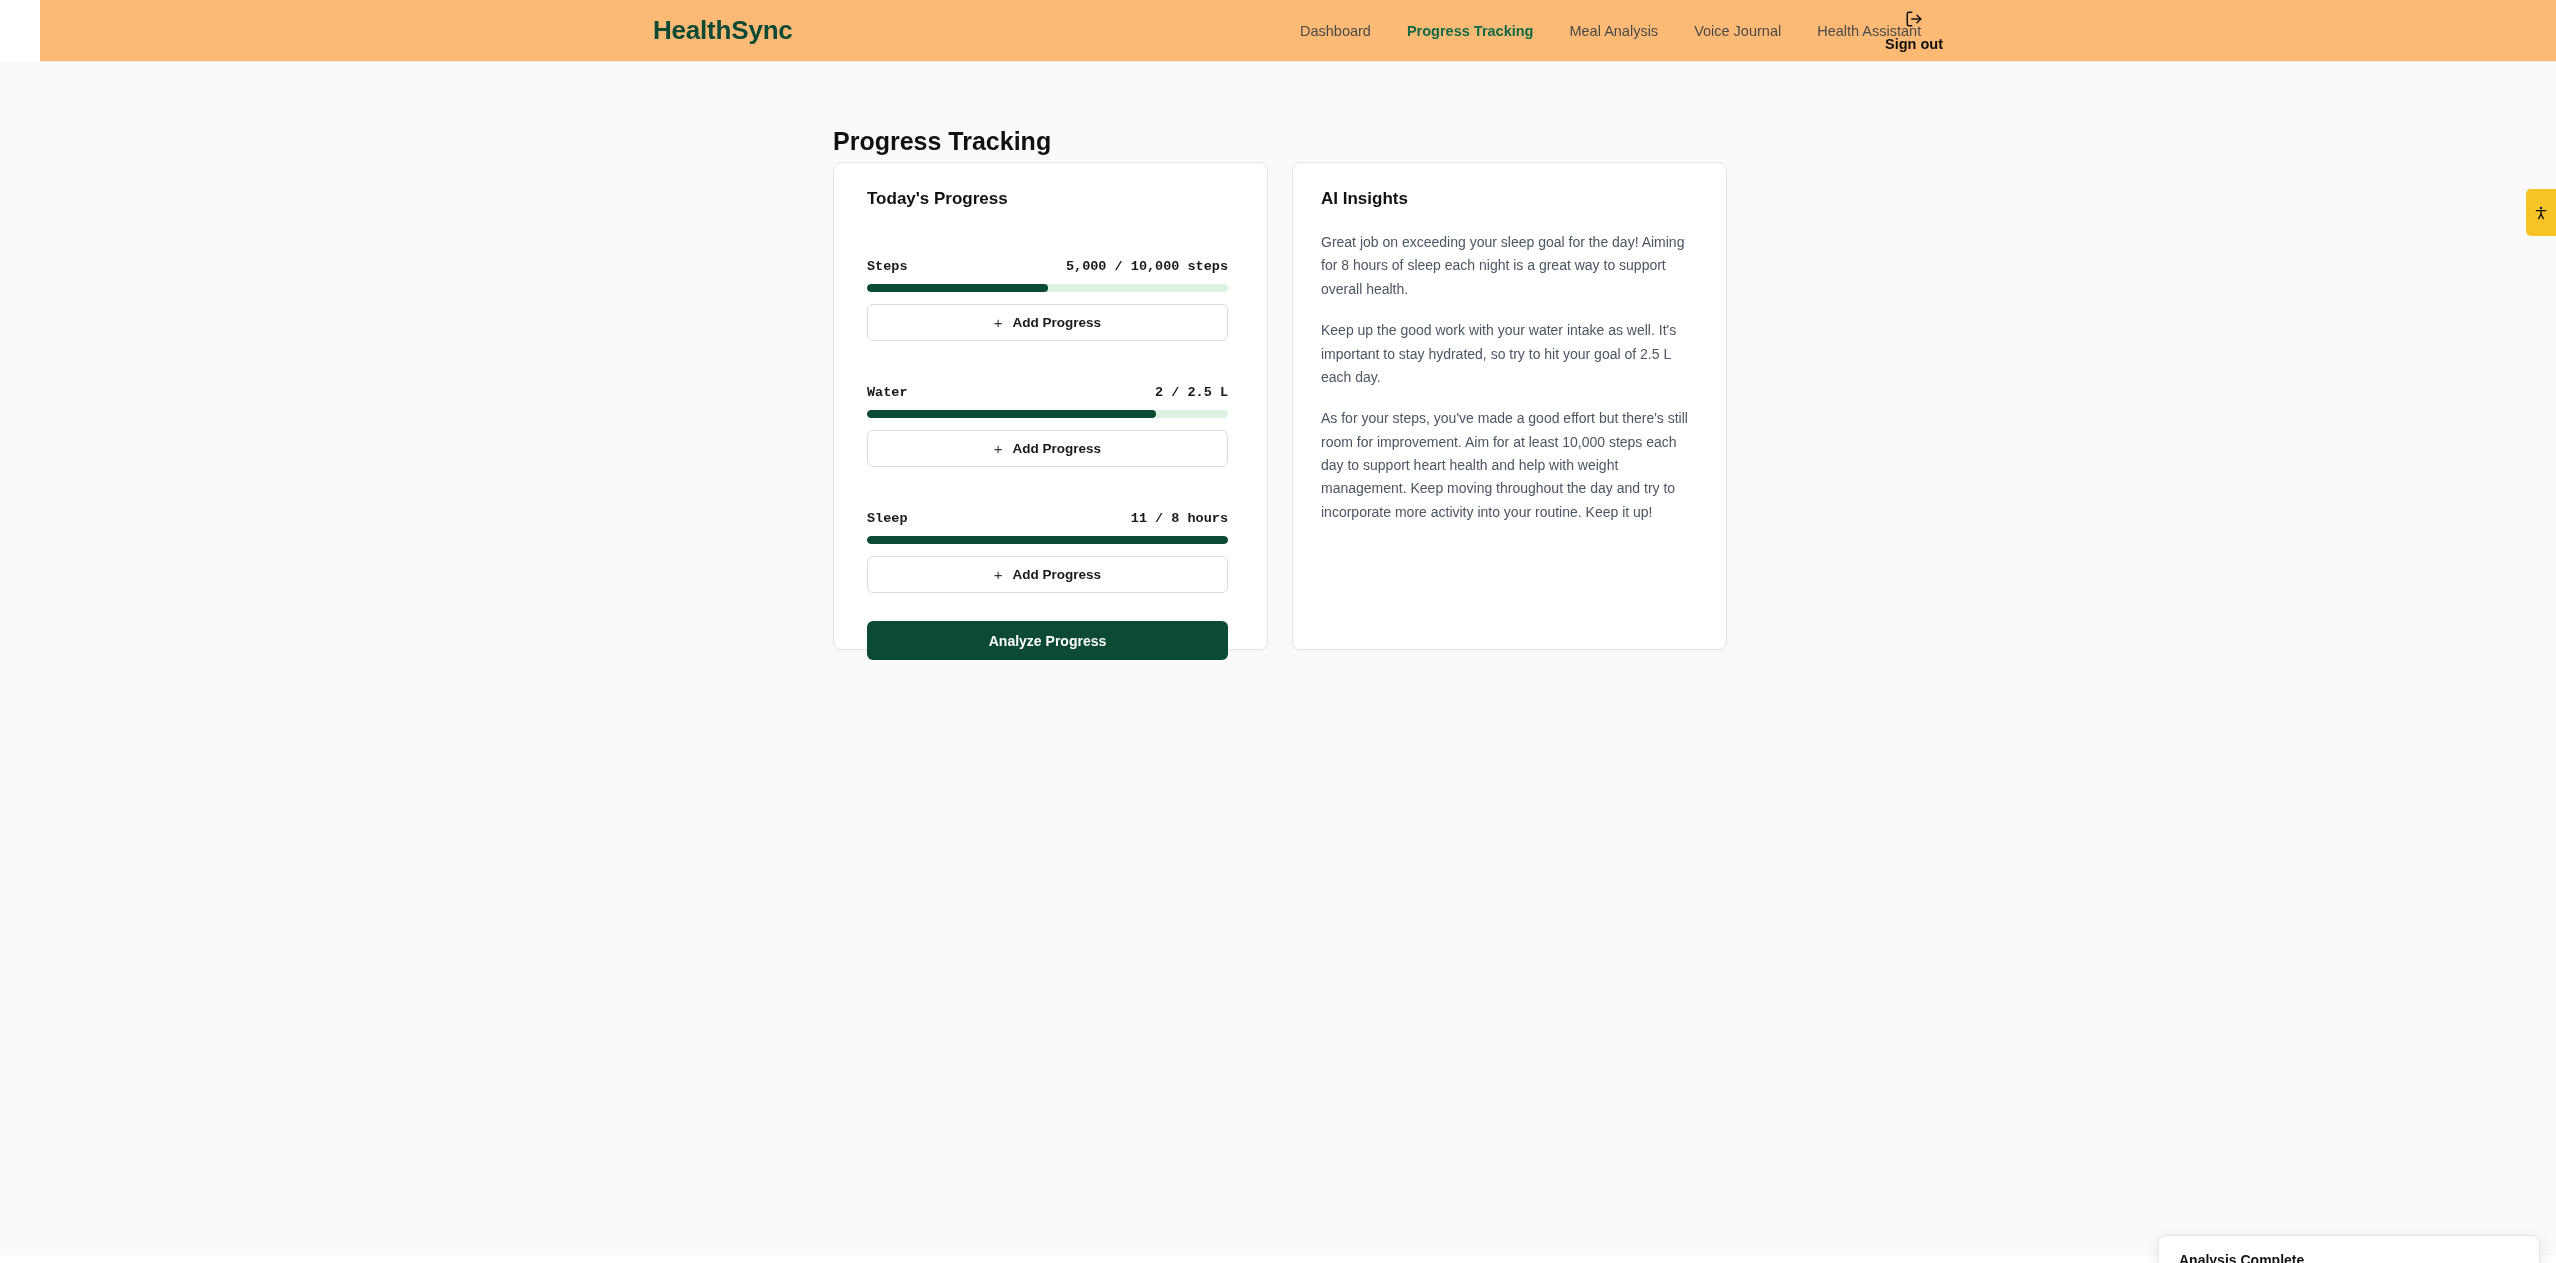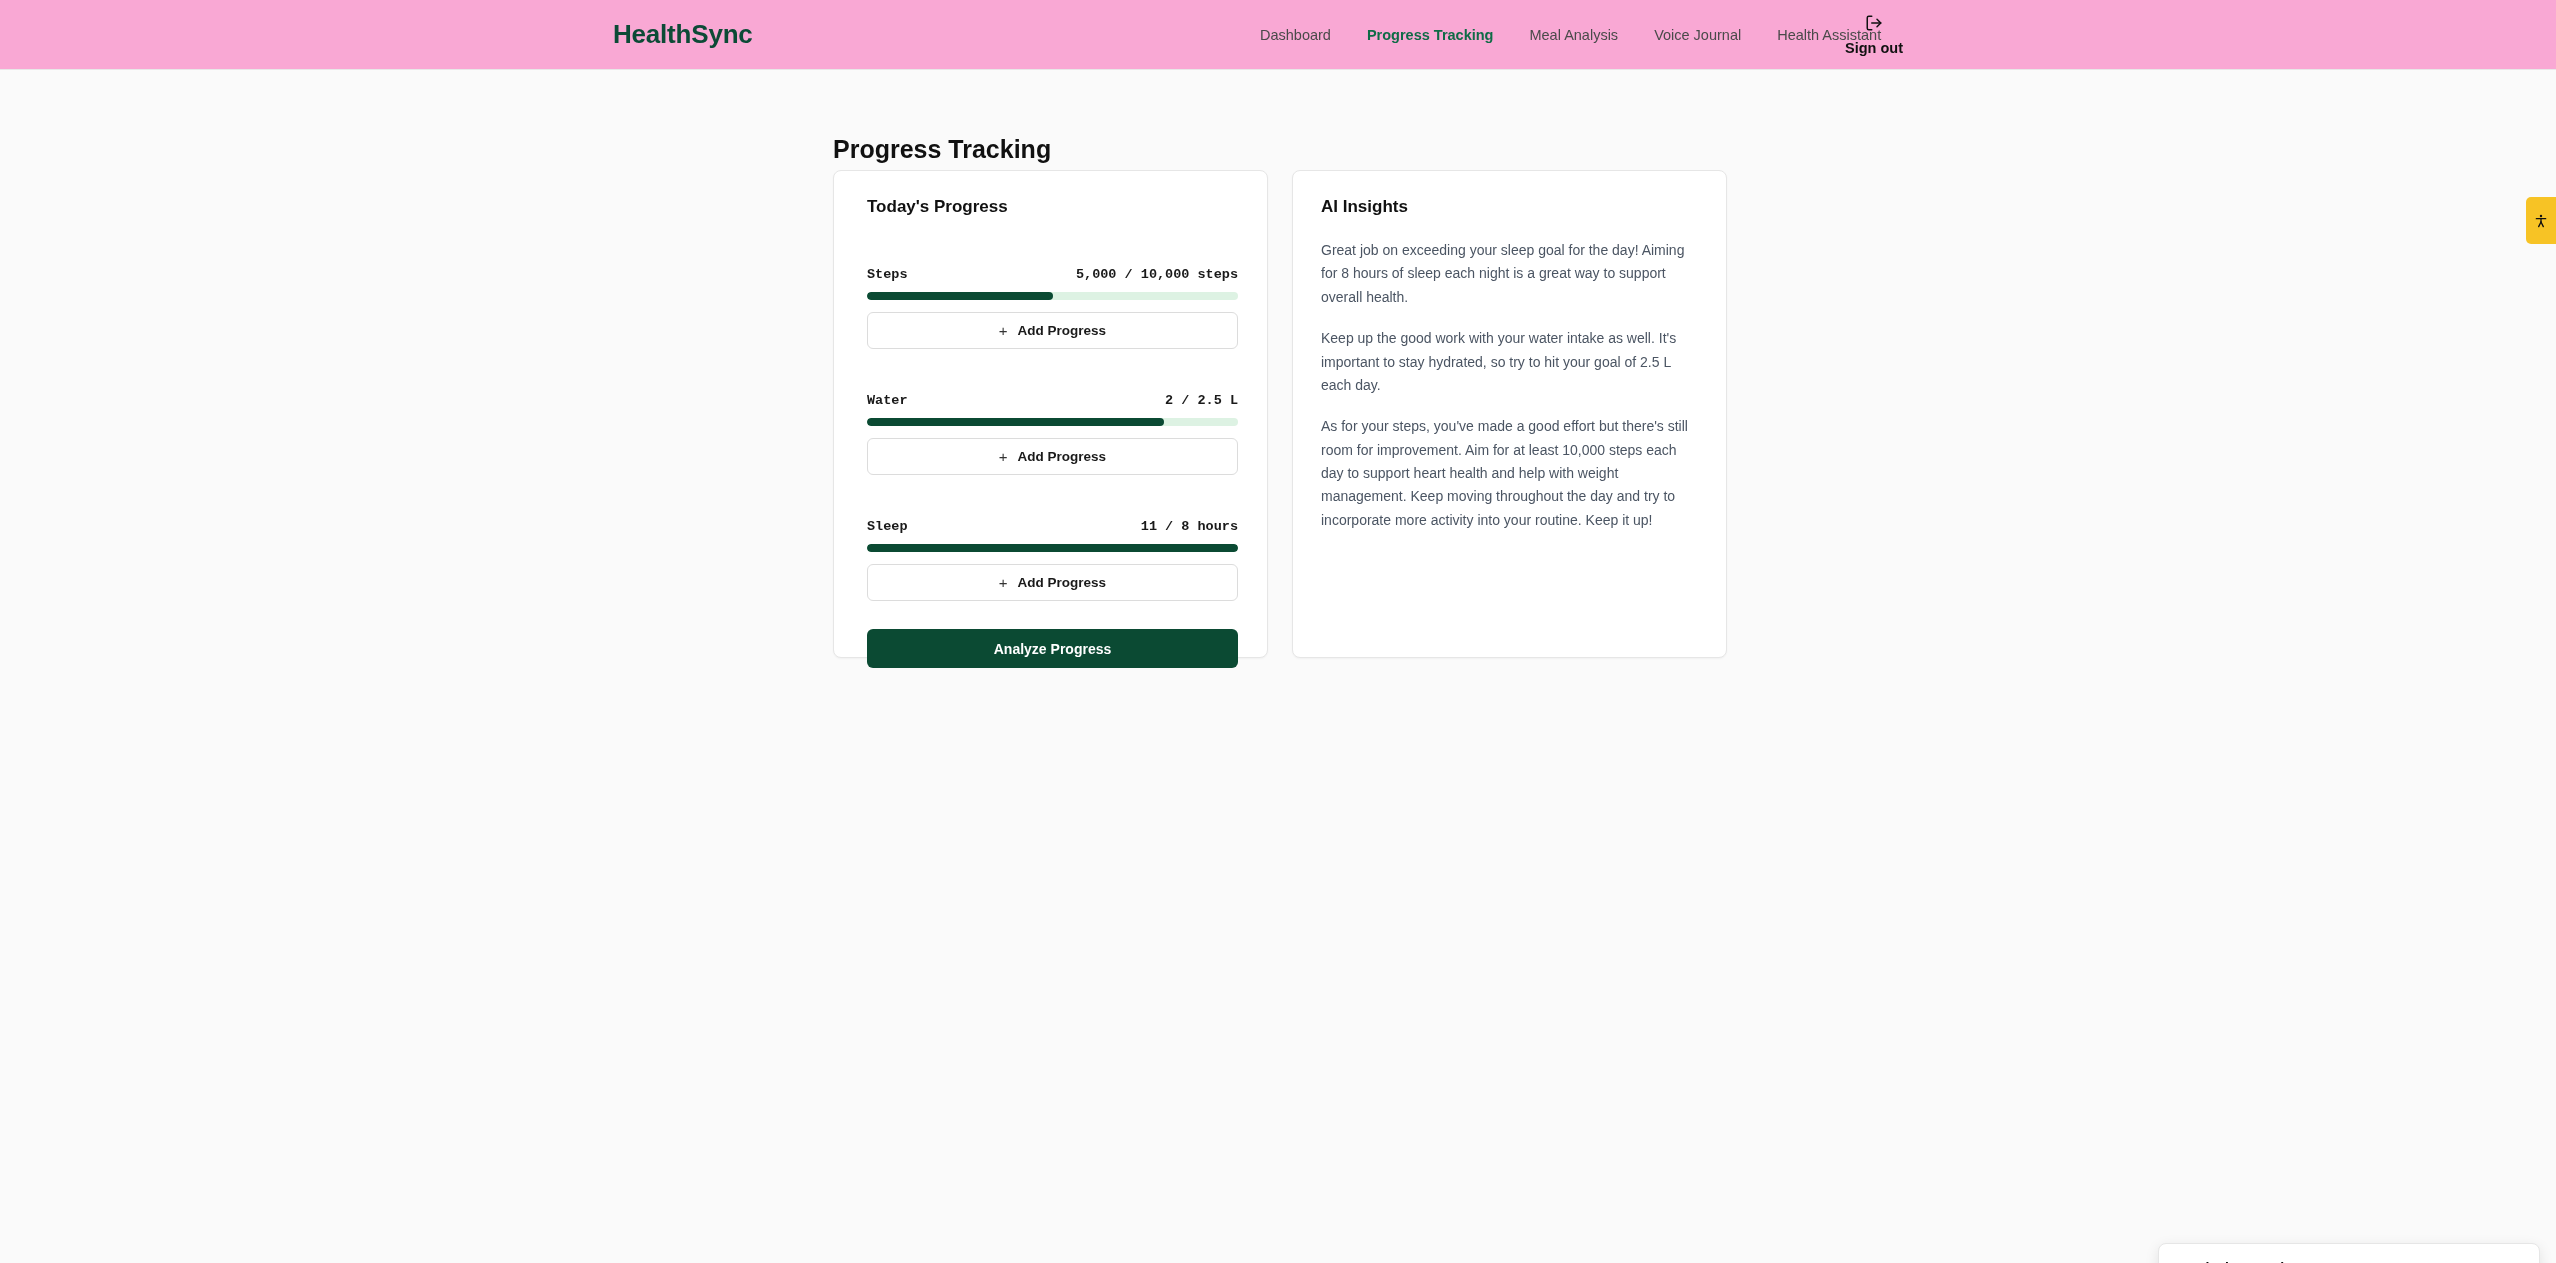--- a/index.html
+++ b/index.html
@@ -9,26 +9,27 @@
     width: 2556px;
     height: 1263px;
     background: #ffffff;
     font-family: "Liberation Sans", sans-serif;
     overflow: hidden;
   }
   body { position: relative; }
 
   
   .navbar {
-    height: 70px;
-    background: #f9a8d4;
+    height: 62px;
+    background: #fdba74;
     border-bottom: 1px solid #e8e8e8;
     display: flex;
     align-items: center;
     position: relative;
+    margin-left: 40px;
   }
   .brand {
     position: absolute;
     left: 613px;
     font-size: 26px;
     font-weight: bold;
     color: #0c4a36;
     letter-spacing: -0.2px;
   }
   .nav-links {
@@ -84,21 +85,21 @@
     background: #ffffff;
     border: 1px solid #e6e6e6;
     border-radius: 8px;
     box-shadow: 0 1px 2px rgba(0,0,0,0.04);
   }
   #progress-card {
     left: 833px;
     top: 100px;
     width: 435px;
     height: 488px;
-    padding: 26px 29px 0 33px;
+    padding: 26px 39px 0 33px;
   }
   #insights-card {
     left: 1292px;
     top: 100px;
     width: 435px;
     height: 488px;
     padding: 26px 28px 0 28px;
   }
   .card-title {
     font-size: 17px;

